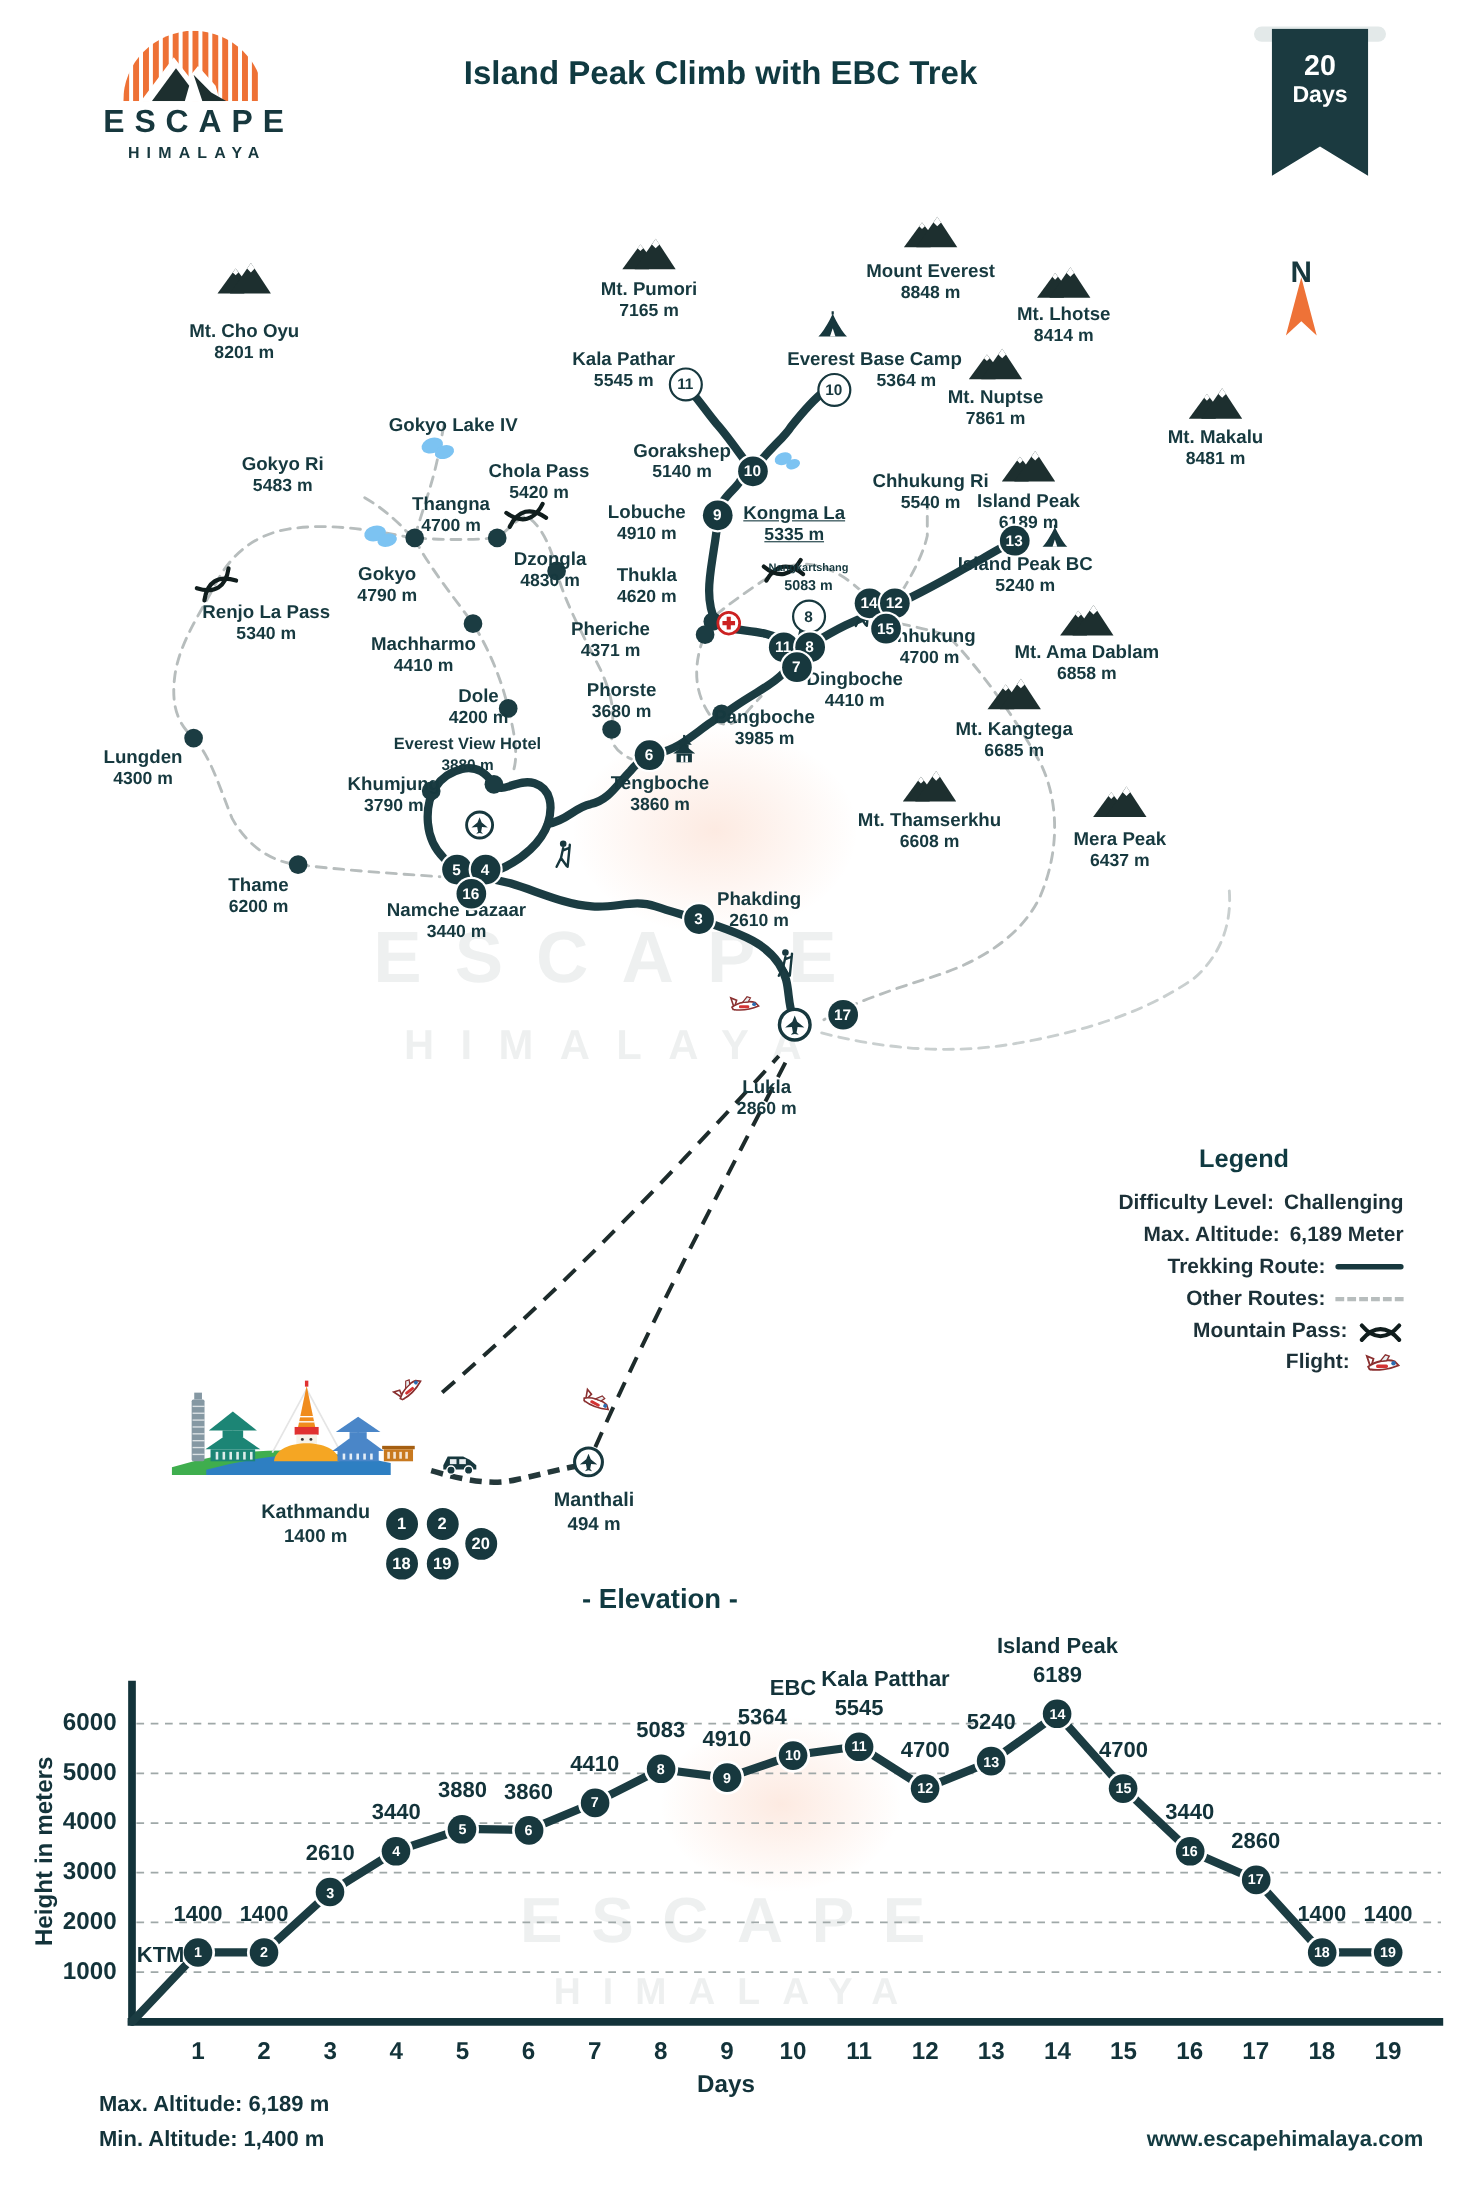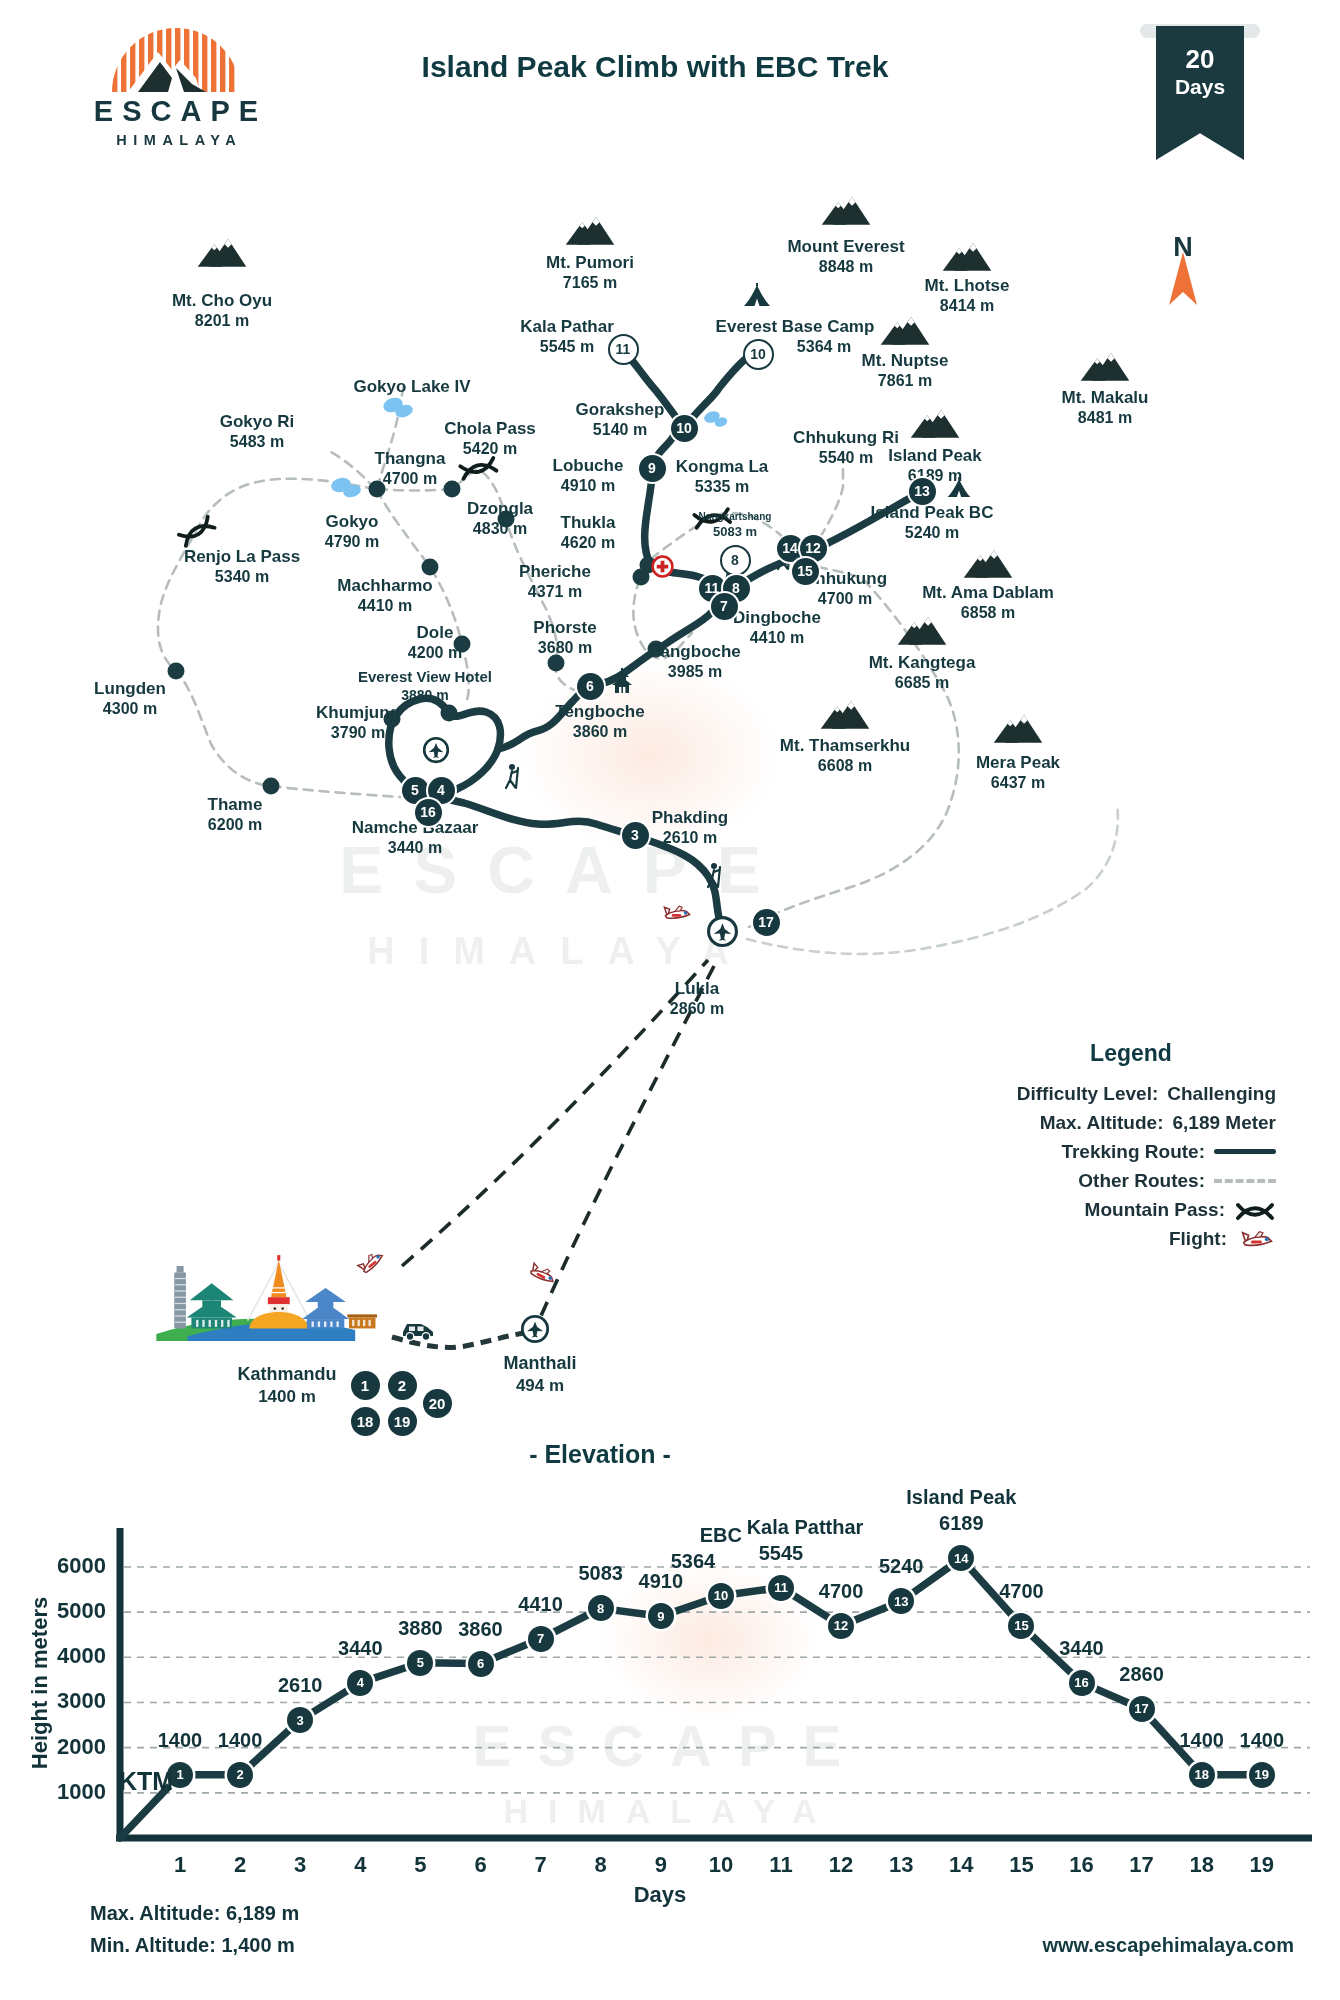--- a/index.html
+++ b/index.html
@@ -401,21 +401,21 @@
         <div class="el">5545 m</div>
       </div>
       <div class="mlabel" style="left: 795px; top: 316px;">
         <div class="nm">Everest Base Camp</div>
         <div class="el" style="margin-left: 58px;">5364 m</div>
       </div>
       <div class="mlabel" style="left: 588px; top: 455px;">
         <div class="nm">Lobuche</div>
         <div class="el">4910 m</div>
       </div>
-      <div class="mlabel" style="left: 722px; top: 456px;">
+      <div class="mlabel" style="left: 722px; top: 456px; text-decoration: underline;">
         <div class="nm">Kongma La</div>
         <div class="el">5335 m</div>
       </div>
       <div class="mlabel" style="left: 932px; top: 502px;">
         <div class="nm">Island Peak BC</div>
         <div class="el">5240 m</div>
       </div>
       <div class="mlabel" style="left: 500px; top: 498px;">
         <div class="nm">Dzongla</div>
         <div class="el">4830 m</div>
@@ -528,21 +528,21 @@
       <div class="stop lg" style="left: 365px; top: 1421px;">18</div>
       <div class="stop lg" style="left: 402px; top: 1421px;">19</div>
       <div class="ytick" style="left: 46px; top: 1778.83px;">1000</div>
       <div class="ytick" style="left: 46px; top: 1733.66px;">2000</div>
       <div class="ytick" style="left: 46px; top: 1688.49px;">3000</div>
       <div class="ytick" style="left: 46px; top: 1643.32px;">4000</div>
       <div class="ytick" style="left: 46px; top: 1598.15px;">5000</div>
       <div class="ytick" style="left: 46px; top: 1552.98px;">6000</div>
       <div class="stop cn" style="left: 180px; top: 1774.76px;">1</div>
       <div class="ptlabel" style="left: 180px; top: 1728.76px;">1400</div>
-      <div class="ptlabel" style="left: 146px; top: 1766.76px; font-size: 25px;">KTM</div>
+      <div class="ptlabel" style="left: 146px; top: 1766.76px; font-size: 20px;">KTM</div>
       <div class="xtick" style="left: 180px; top: 1852px;">1</div>
       <div class="stop cn" style="left: 240.1px; top: 1774.76px;">2</div>
       <div class="ptlabel" style="left: 240.1px; top: 1728.76px;">1400</div>
       <div class="xtick" style="left: 240.1px; top: 1852px;">2</div>
       <div class="stop cn" style="left: 300.2px; top: 1720.11px;">3</div>
       <div class="ptlabel" style="left: 300.2px; top: 1674.11px;">2610</div>
       <div class="xtick" style="left: 300.2px; top: 1852px;">3</div>
       <div class="stop cn" style="left: 360.3px; top: 1682.62px;">4</div>
       <div class="ptlabel" style="left: 360.3px; top: 1636.62px;">3440</div>
       <div class="xtick" style="left: 360.3px; top: 1852px;">4</div>

